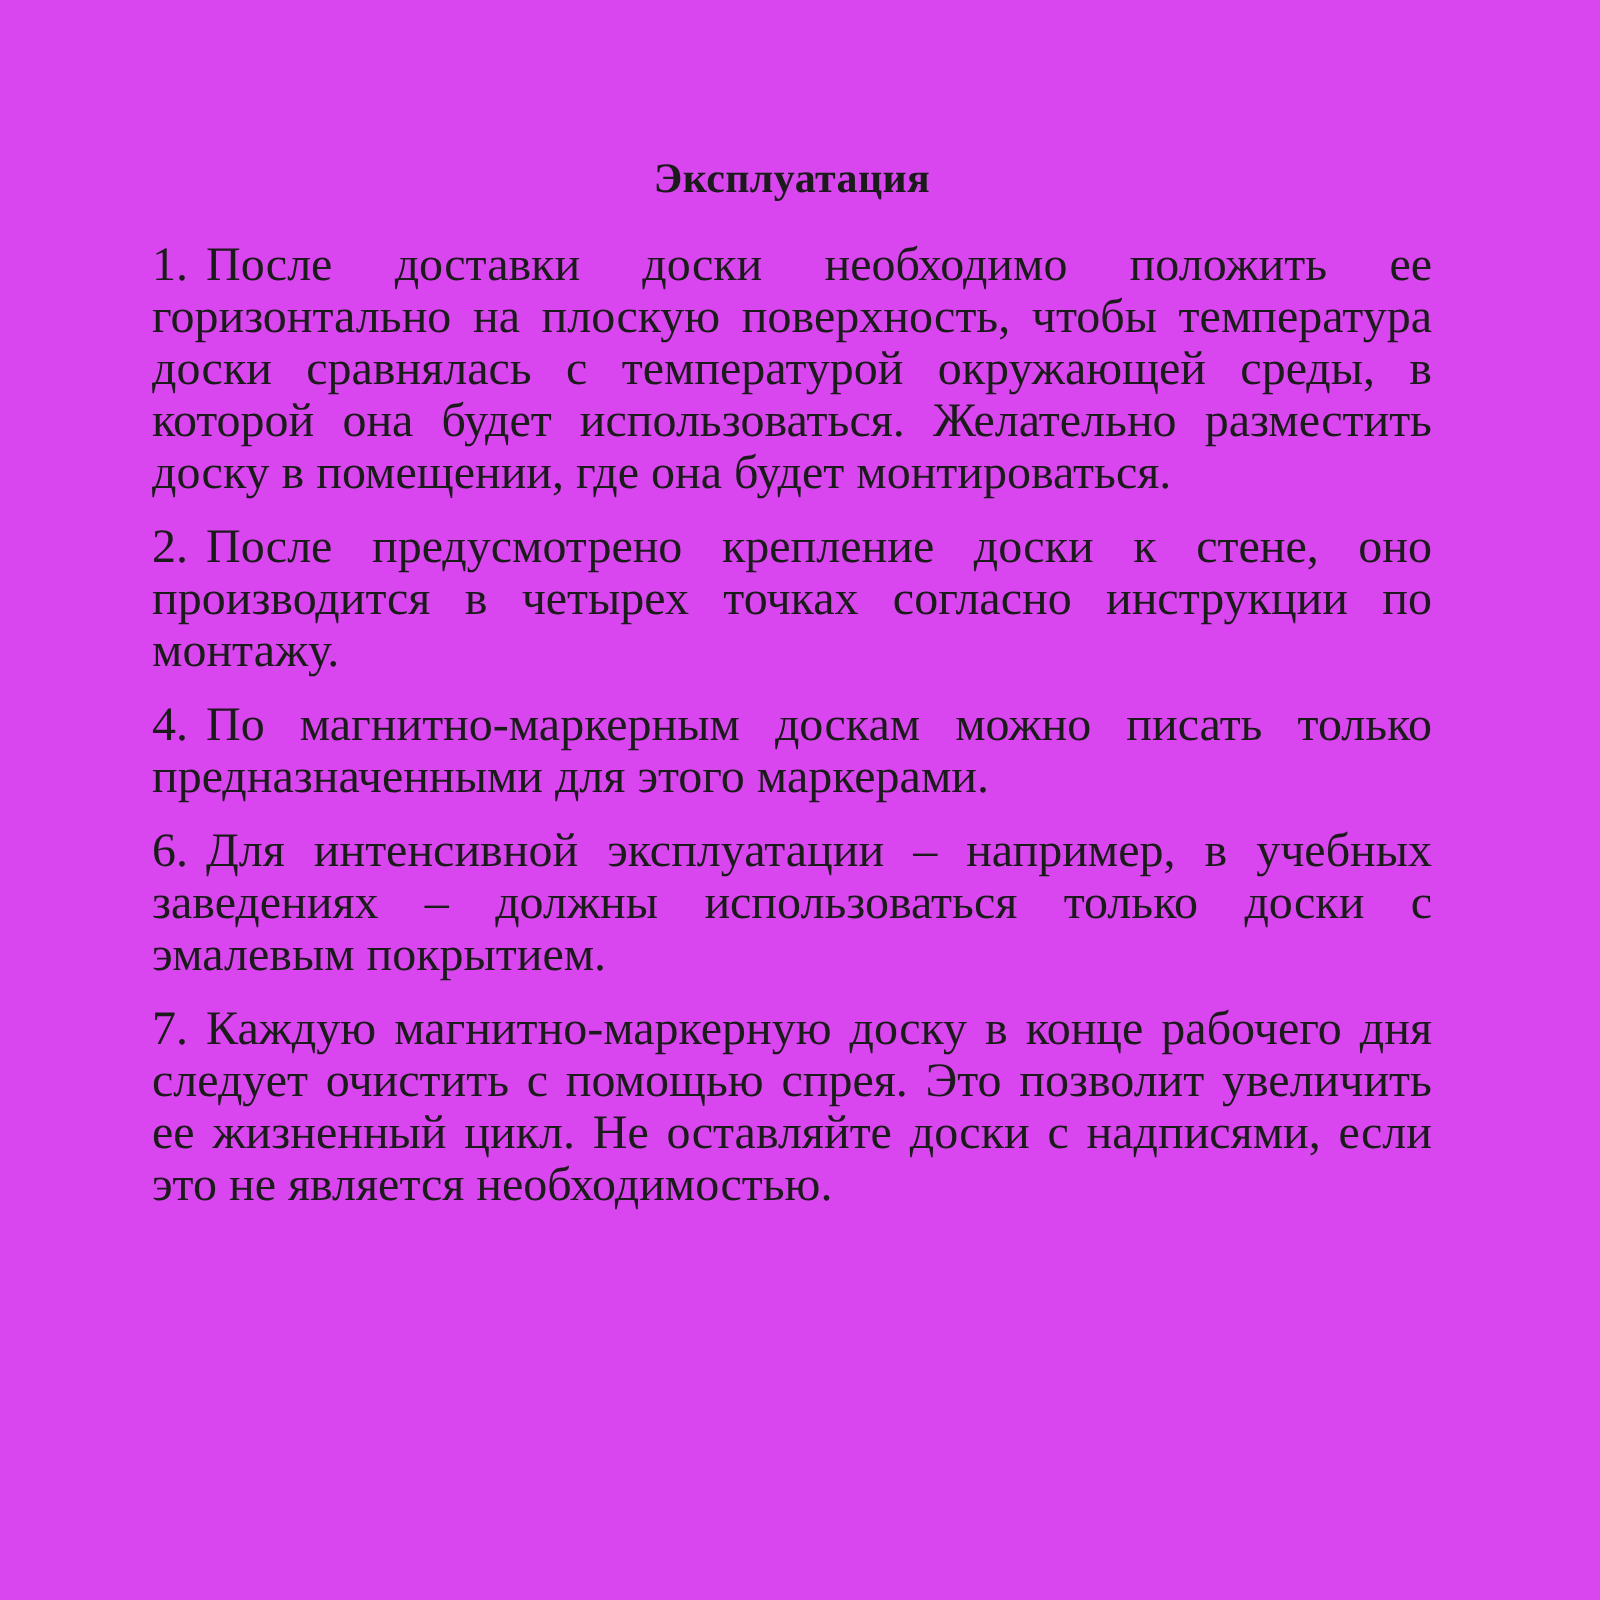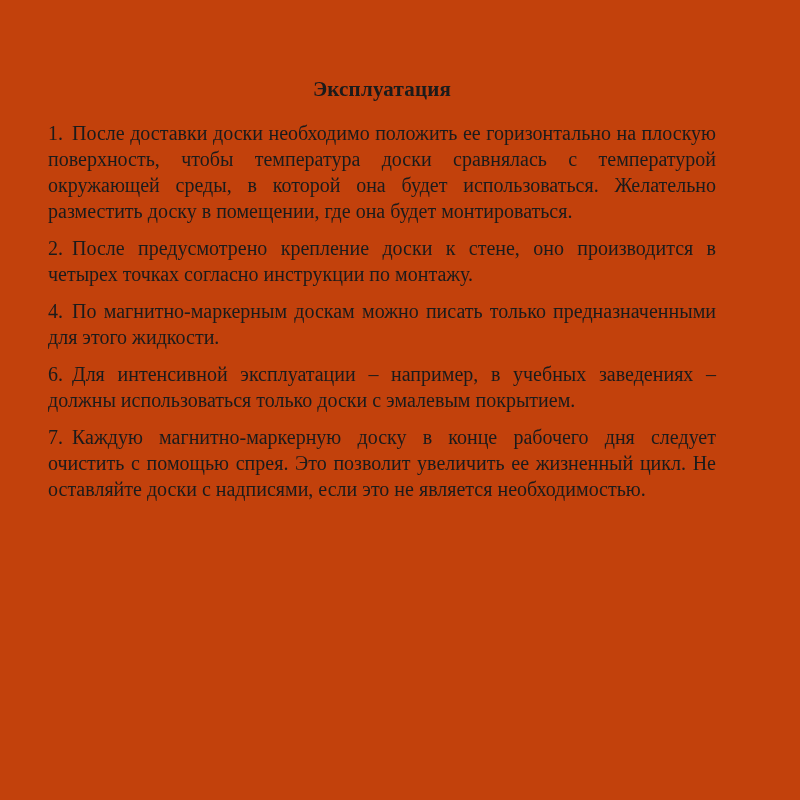--- a/index.html
+++ b/index.html
@@ -4,38 +4,38 @@
 <style>
   html, body {
     margin: 0;
     padding: 0;
     background: #ffffff;
   }
   .page {
     position: relative;
     width: 800px;
     height: 800px;
-    background: #c2410c;
+    background: #d946ef;
     box-sizing: border-box;
-    padding: 77px 84px 0 48px;
+    padding: 77px 84px 0 76px;
     font-family: "Liberation Serif", "DejaVu Serif", serif;
     color: #1b1b1b;
     overflow: hidden;
   }
   .doc-title {
     margin: 0 0 18px 0;
     font-size: 21px;
     line-height: 25px;
     font-weight: bold;
     text-align: center;
     letter-spacing: 0.2px;
   }
   .para {
     margin: 0 0 11px 0;
-    font-size: 20px;
+    font-size: 24px;
     line-height: 26px;
     text-align: justify;
   }
   .para .num {
     margin-right: 9px;
   }
 </style>
 </head>
 <body>
 
@@ -46,21 +46,21 @@
   <p class="para">
     <span class="num">1.</span><span>После доставки доски необходимо положить ее горизонтально на плоскую поверхность, чтобы температура доски сравнялась с температурой окружающей среды, в которой она будет использоваться. Желательно разместить доску в помещении, где она будет монтироваться.</span>
   </p>
 
   <p class="para">
     <span class="num">2.</span><span>После предусмотрено крепление доски к стене, оно производится в четырех точках согласно инструкции по монтажу.</span>
   </p>
 
 
   <p class="para">
-    <span class="num">4.</span><span>По магнитно-маркерным доскам можно писать только предназначенными для этого жидкости.</span>
+    <span class="num">4.</span><span>По магнитно-маркерным доскам можно писать только предназначенными для этого маркерами.</span>
   </p>
 
 
   <p class="para">
     <span class="num">6.</span><span>Для интенсивной эксплуатации – например, в учебных заведениях – должны использоваться только доски с эмалевым покрытием.</span>
   </p>
 
   <p class="para">
     <span class="num">7.</span><span>Каждую магнитно-маркерную доску в конце рабочего дня следует очистить с помощью спрея. Это позволит увеличить ее жизненный цикл. Не оставляйте доски с надписями, если это не является необходимостью.</span>
   </p>

